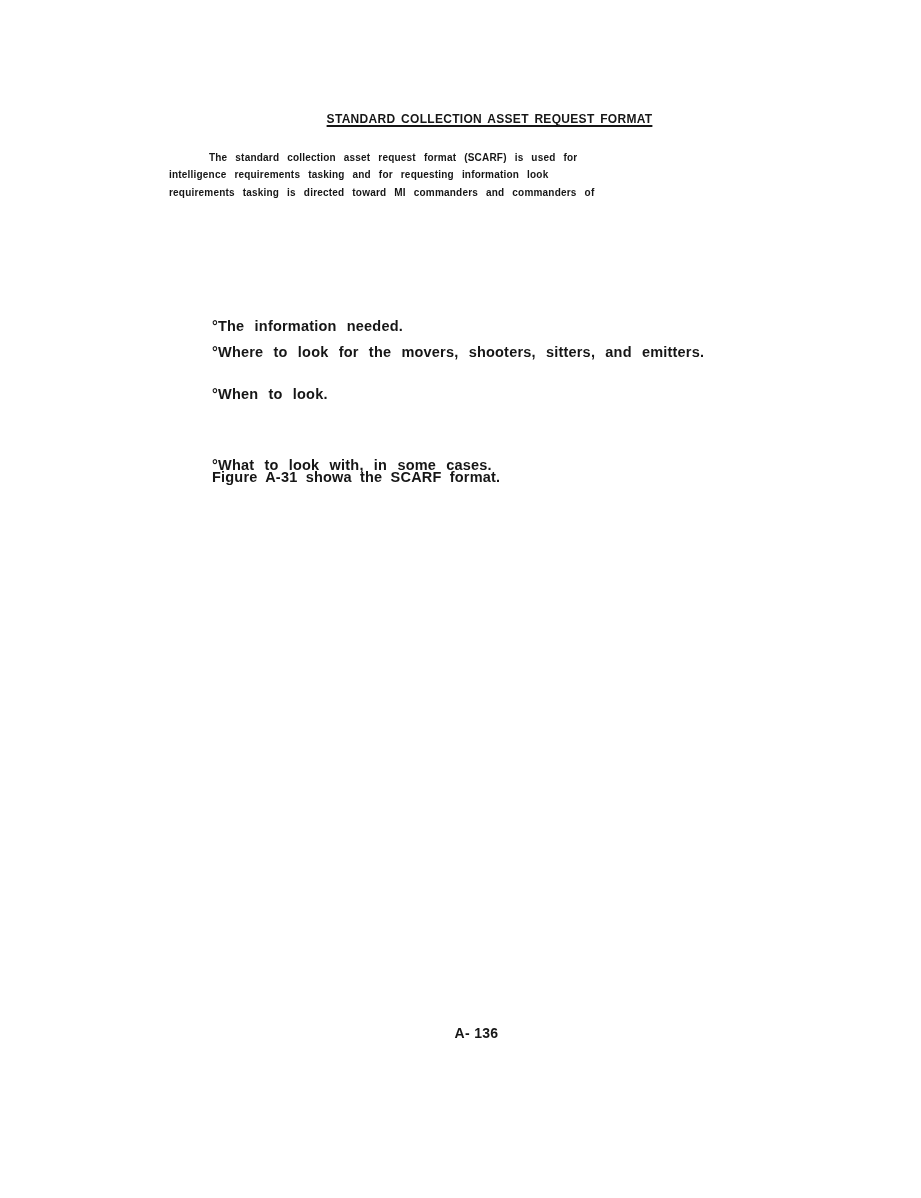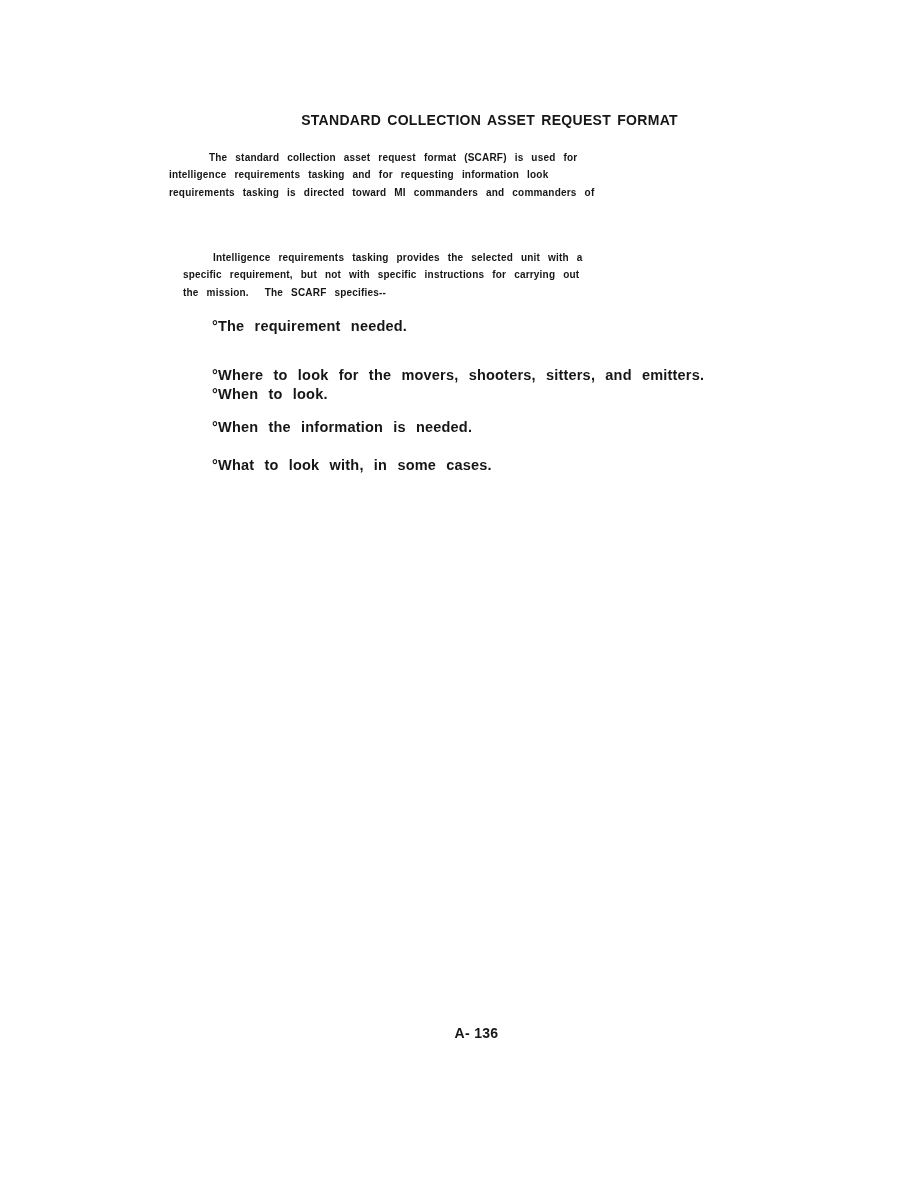--- a/index.html
+++ b/index.html
@@ -17,23 +17,24 @@
     font-weight: 700;
     color: #161616;
     -webkit-font-smoothing: none;
   }
   .doc-title {
     position: absolute;
     top: 112px;
     left: 0;
     width: 100%;
     text-align: center;
-    font-size: 14px;
+    font-size: 12px;
     letter-spacing: 0.3px;
     word-spacing: 2px;
+    text-decoration: underline;
     text-decoration-thickness: 2px;
     text-underline-offset: 2px;
     padding-left: 58px;
     box-sizing: border-box;
   }
   .para {
     position: absolute;
     font-size: 10px;
     line-height: 17.4px;
     letter-spacing: 0.2px;
@@ -49,21 +50,21 @@
   .bullet-line, .figure-line {
     position: absolute;
     left: 212px;
     font-size: 14.5px;
     line-height: 17.4px;
     letter-spacing: 0.2px;
     word-spacing: 6px;
     white-space: pre;
   }
   .b1 { top: 318px; }
-  .b2 { top: 367px; }
+  .b2 { top: 344px; }
   .b3 { top: 386px; }
   .b4 { top: 419px; }
   .b5 { top: 457px; }
   .figure-line { top: 469px; word-spacing: 4px; }
   .page-number {
     position: absolute;
     top: 1025px;
     left: 0;
     width: 100%;
     text-align: center;
@@ -79,28 +80,23 @@
 <div class="page">
 
   <div class="doc-title">STANDARD COLLECTION ASSET REQUEST FORMAT</div>
 
   <div class="para para1">
     <div class="line indent">The standard collection asset request format (SCARF) is used for</div>
     <div class="line">intelligence requirements tasking and for requesting information look</div>
     <div class="line">requirements tasking is directed toward MI commanders and commanders of</div>
   </div>
 
-  <div class="para para2">
-    <div class="line indent">Intelligence requirements tasking provides the selected unit with a</div>
-    <div class="line">specific requirement, but not with specific instructions for carrying out</div>
-    <div class="line">the mission.  The SCARF specifies--</div>
-  </div>
 
-  <div class="bullet-line b1">°The requirement needed.</div>
+  <div class="bullet-line b1">°The information needed.</div>
   <div class="bullet-line b2">°Where to look for the movers, shooters, sitters, and emitters.</div>
   <div class="bullet-line b3">°When to look.</div>
-  <div class="bullet-line b4">°When the information is needed.</div>
   <div class="bullet-line b5">°What to look with, in some cases.</div>
 
+  <div class="figure-line">Figure A-31 showa the SCARF format.</div>
 
   <div class="page-number">A- 136</div>
 
 </div>
 
 </body></html>

